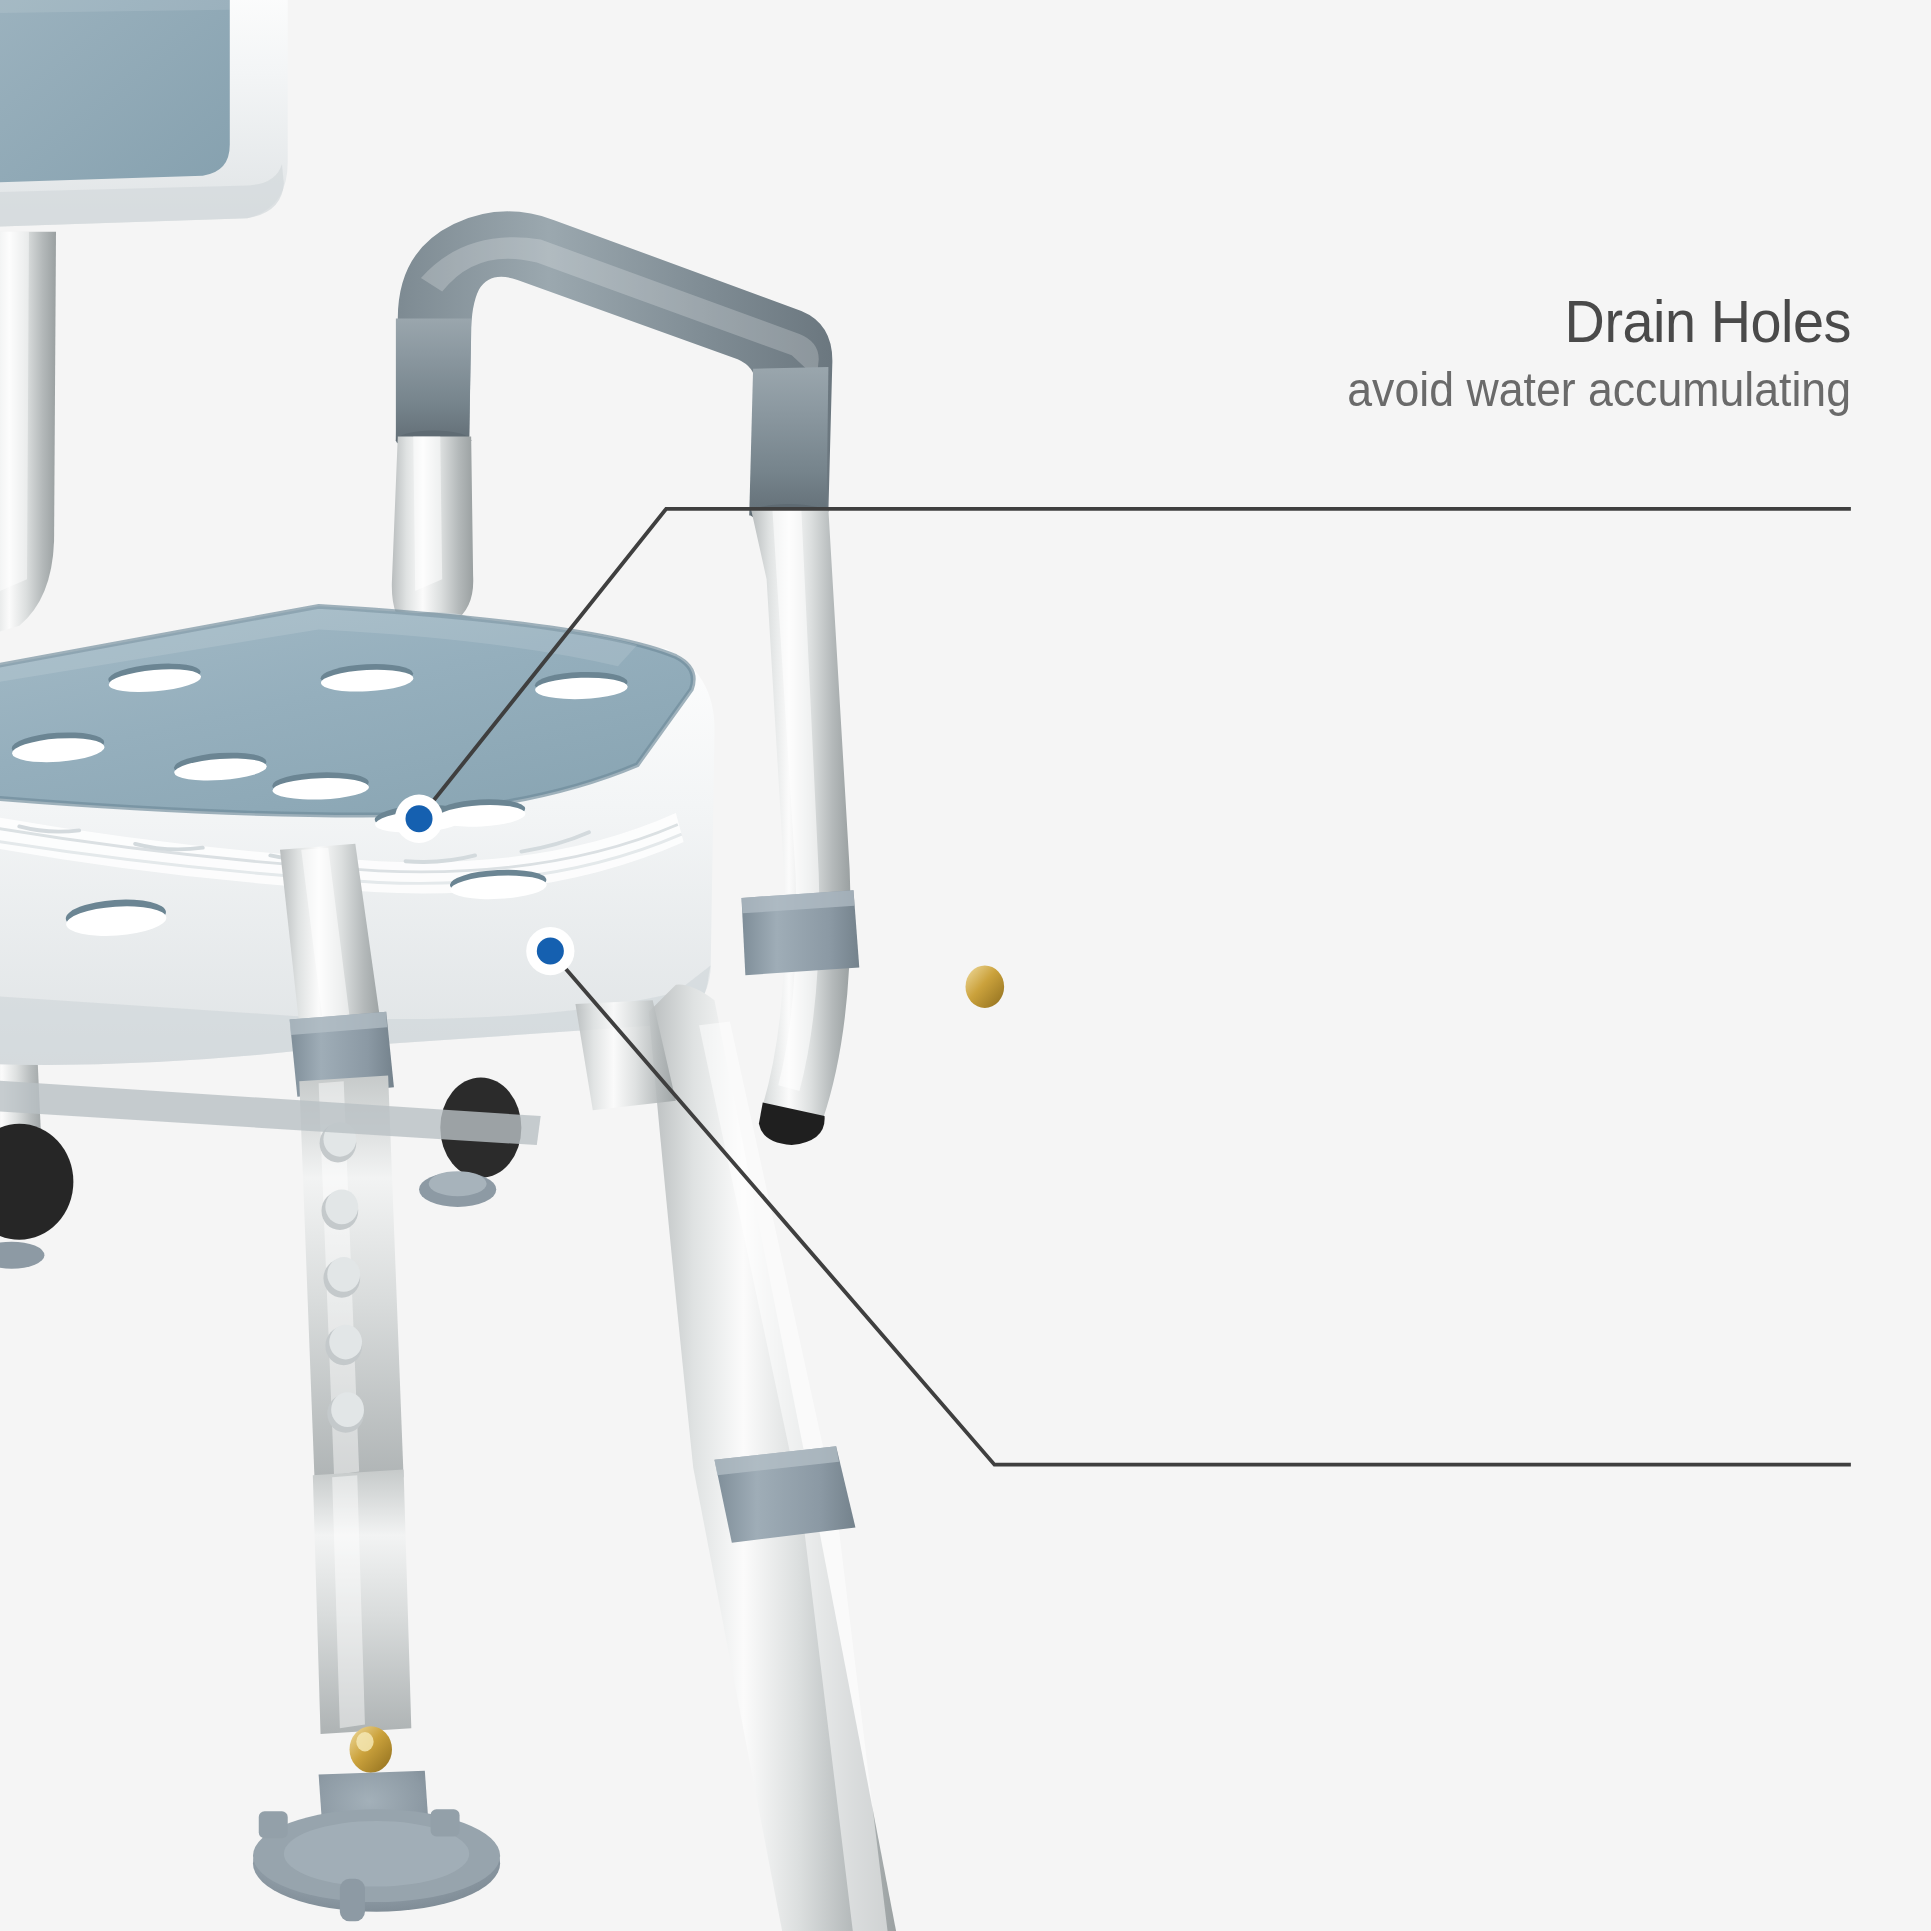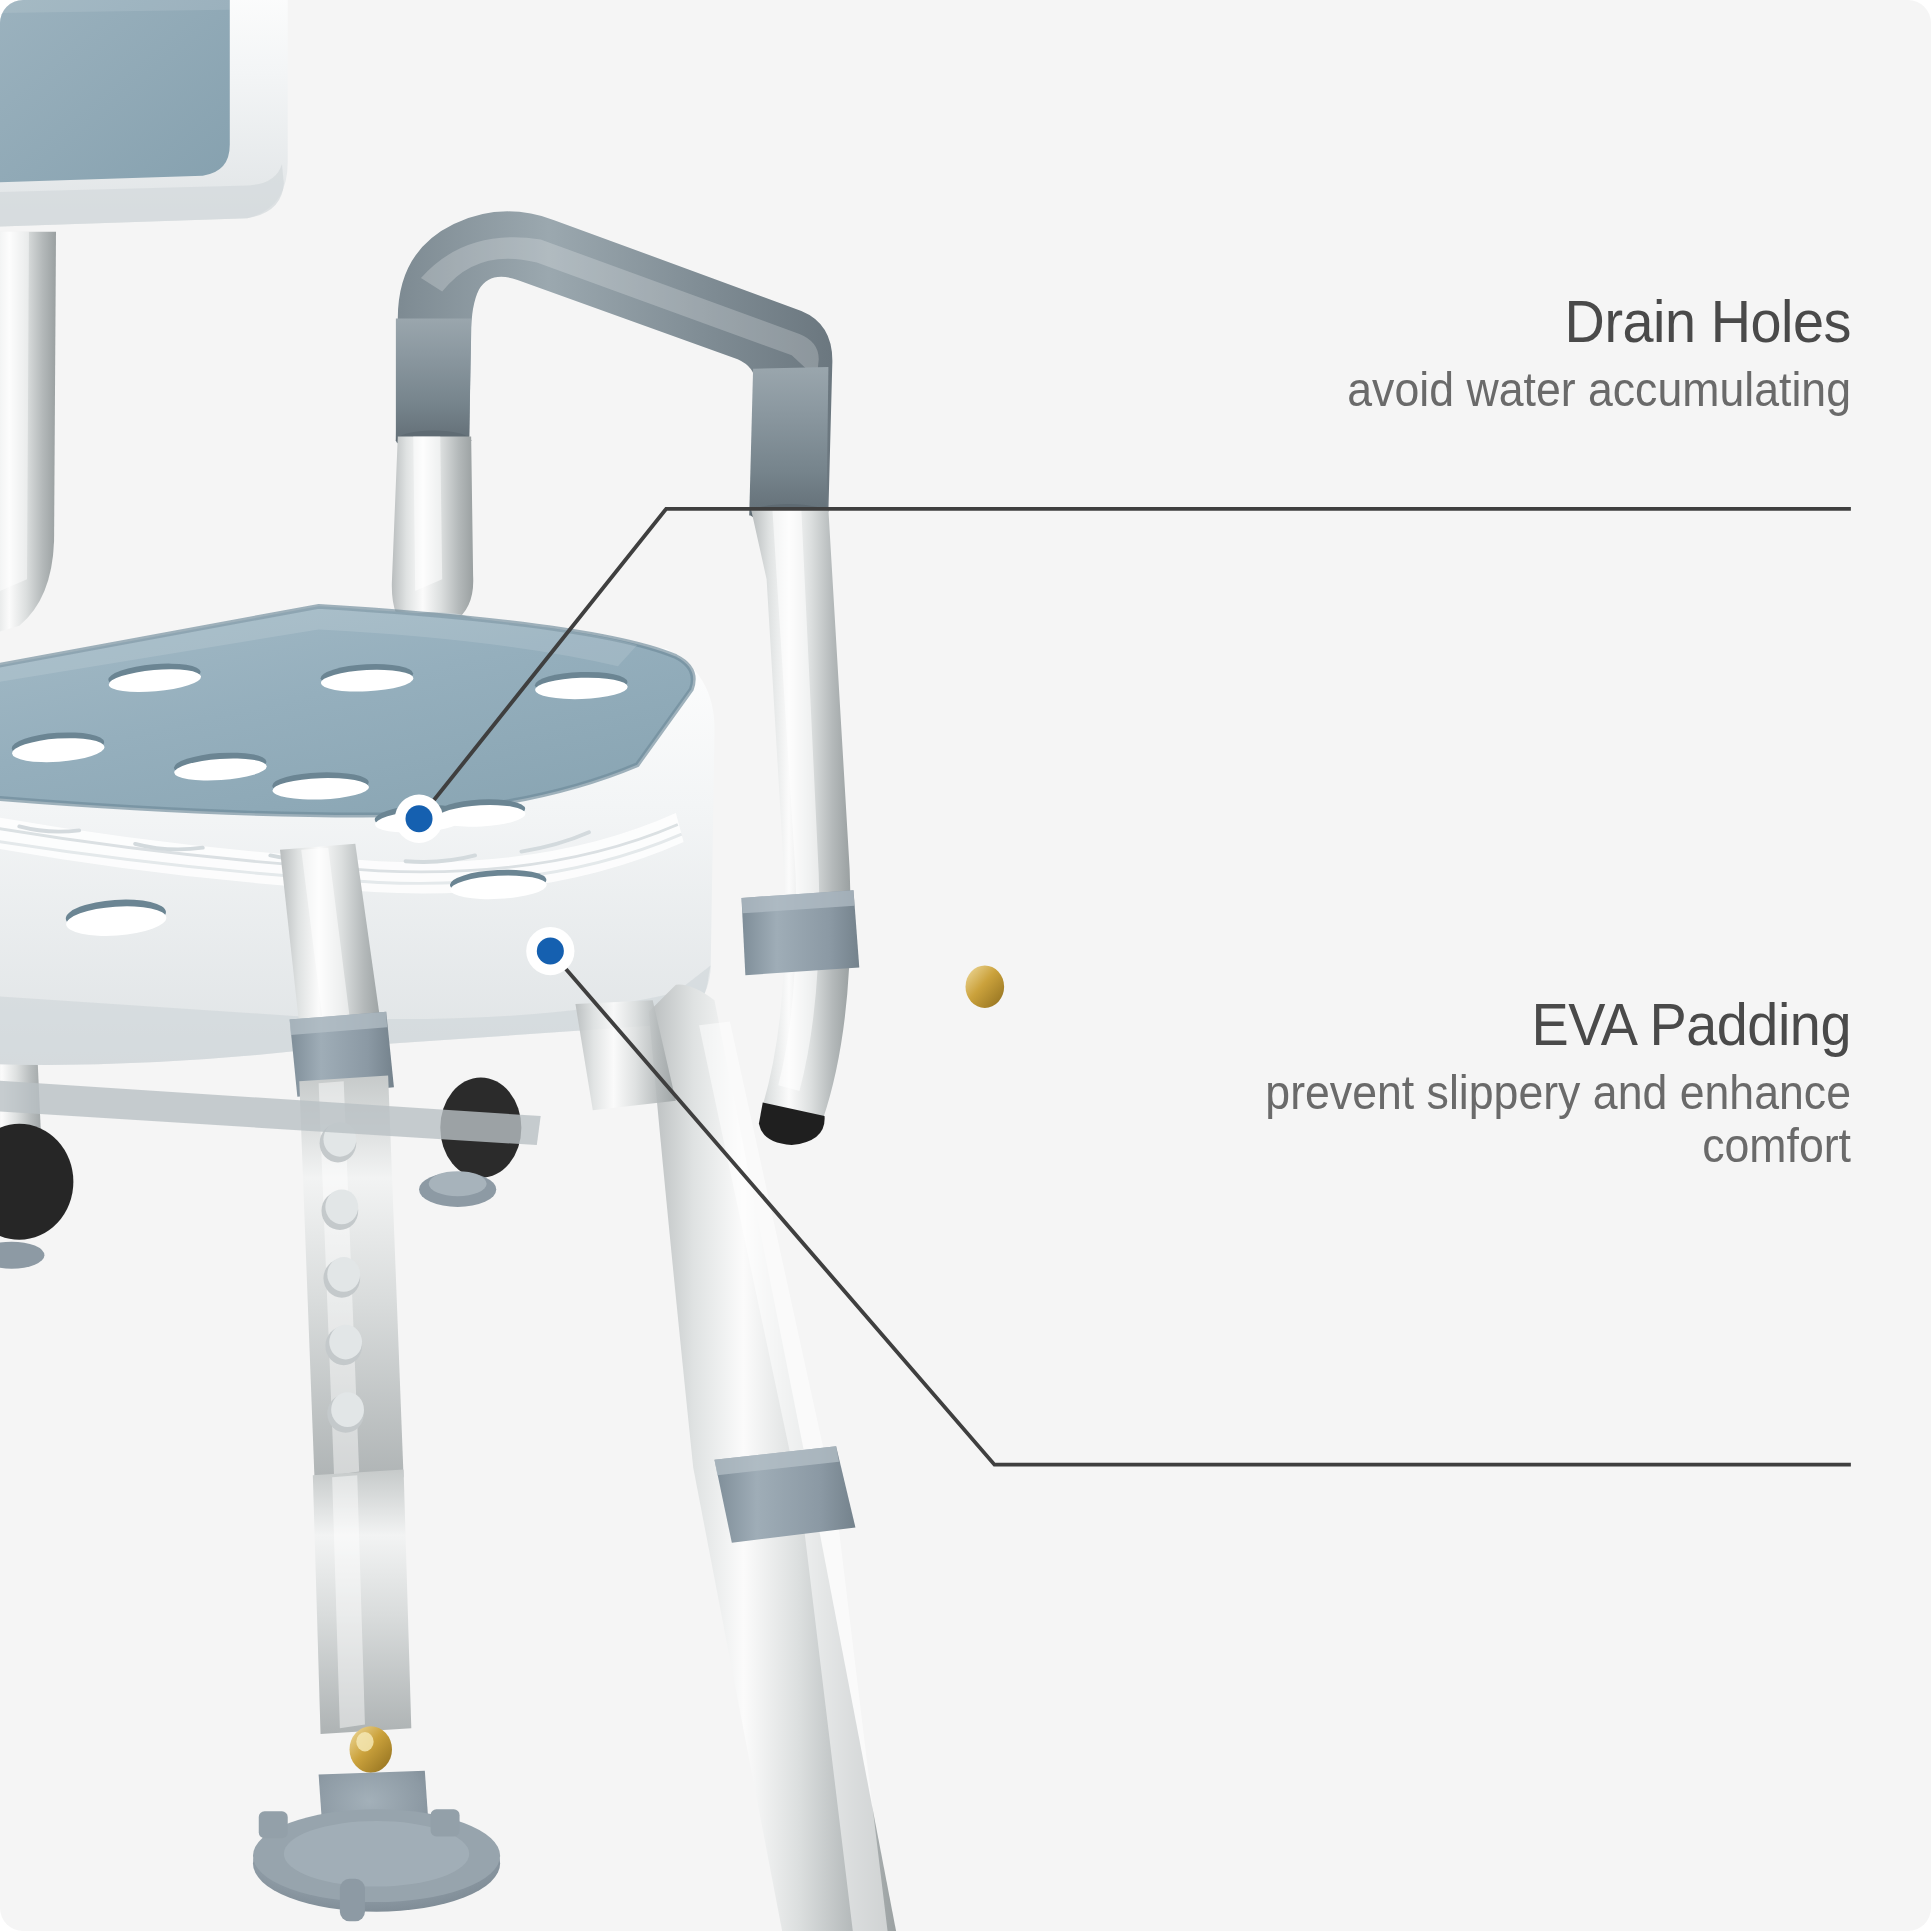--- a/index.html
+++ b/index.html
@@ -9,21 +9,20 @@
   }
   body {
     font-family: "Liberation Sans", "DejaVu Sans", sans-serif;
   }
   #stage {
     position: relative;
     width: 1931px;
     height: 1931px;
     background: #f5f5f5;
     overflow: hidden;
-    border-radius: 23px;
   }
   #product-svg, #callout-svg {
     position: absolute;
     left: 0;
     top: 0;
     width: 1931px;
     height: 1931px;
   }
   #callout-svg { pointer-events: none; }
 
@@ -569,20 +568,15 @@
       <circle cx="570" cy="985" r="25" fill="#ffffff"></circle>
       <circle cx="570" cy="985" r="14" fill="#1560b0"></circle>
     </g>
   </svg>
 
   <div class="callout-block" id="callout-drain">
     <div class="callout-title">Drain Holes</div>
     <div class="callout-sub">avoid water accumulating</div>
   </div>
 
-  <div class="callout-block" id="callout-eva">
-    <div class="callout-title">EVA Padding</div>
-    <div class="callout-sub">prevent slippery and enhance</div>
-    <div class="callout-sub" style="margin-top:0;">comfort</div>
-  </div>
 
 </div>
 
 
 </body></html>

